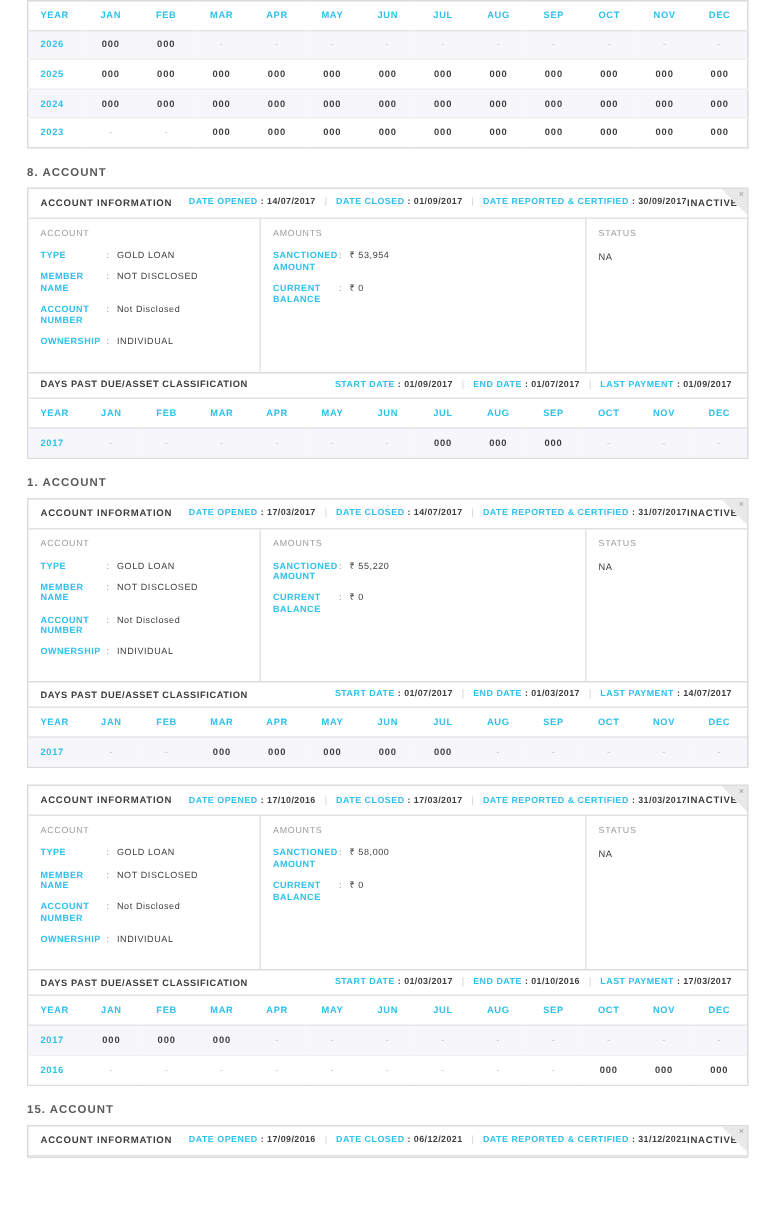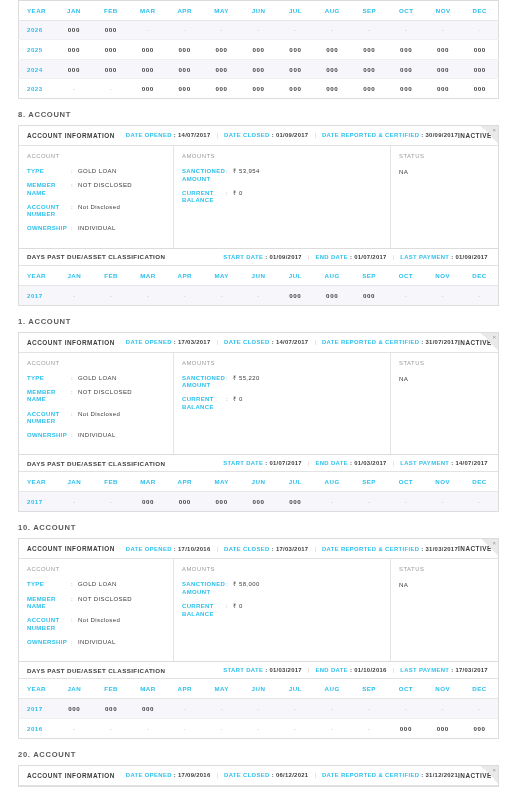--- a/index.html
+++ b/index.html
@@ -457,21 +457,20 @@
                 <td class="dash">-</td>
                 <td class="dash">-</td>
                 <td class="dash">-</td>
                 <td class="dash">-</td>
               </tr>
             </tbody>
           </table>
         </div>
       </div>
       <div class="section">
-        <div class="sec-title">10. ACCOUNT</div>
         <div class="card">
           <div class="card-head">
             <span class="ci-title">ACCOUNT INFORMATION</span>
             <span class="meta"><span class="k">DATE OPENED</span> <span class="v">: 17/10/2016</span></span>
             <span class="sep">|</span>
             <span class="meta"><span class="k">DATE CLOSED</span> <span class="v">: 17/03/2017</span></span>
             <span class="sep">|</span>
             <span class="meta"><span class="k">DATE REPORTED &amp; CERTIFIED</span> <span class="v">: 31/03/2017</span></span>
             <span class="badge">INACTIVE</span>
             <div class="corner">
@@ -577,21 +576,21 @@
                 <td class="dash">-</td>
                 <td class="val">000</td>
                 <td class="val">000</td>
                 <td class="val">000</td>
               </tr>
             </tbody>
           </table>
         </div>
       </div>
       <div class="section">
-        <div class="sec-title">20. ACCOUNT</div>
+        <div class="sec-title">15. ACCOUNT</div>
         <div class="card">
           <div class="card-head">
             <span class="ci-title">ACCOUNT INFORMATION</span>
             <span class="meta"><span class="k">DATE OPENED</span> <span class="v">: 17/09/2016</span></span>
             <span class="sep">|</span>
             <span class="meta"><span class="k">DATE CLOSED</span> <span class="v">: 06/12/2021</span></span>
             <span class="sep">|</span>
             <span class="meta"><span class="k">DATE REPORTED &amp; CERTIFIED</span> <span class="v">: 31/12/2021</span></span>
             <span class="badge">INACTIVE</span>
             <div class="corner">

